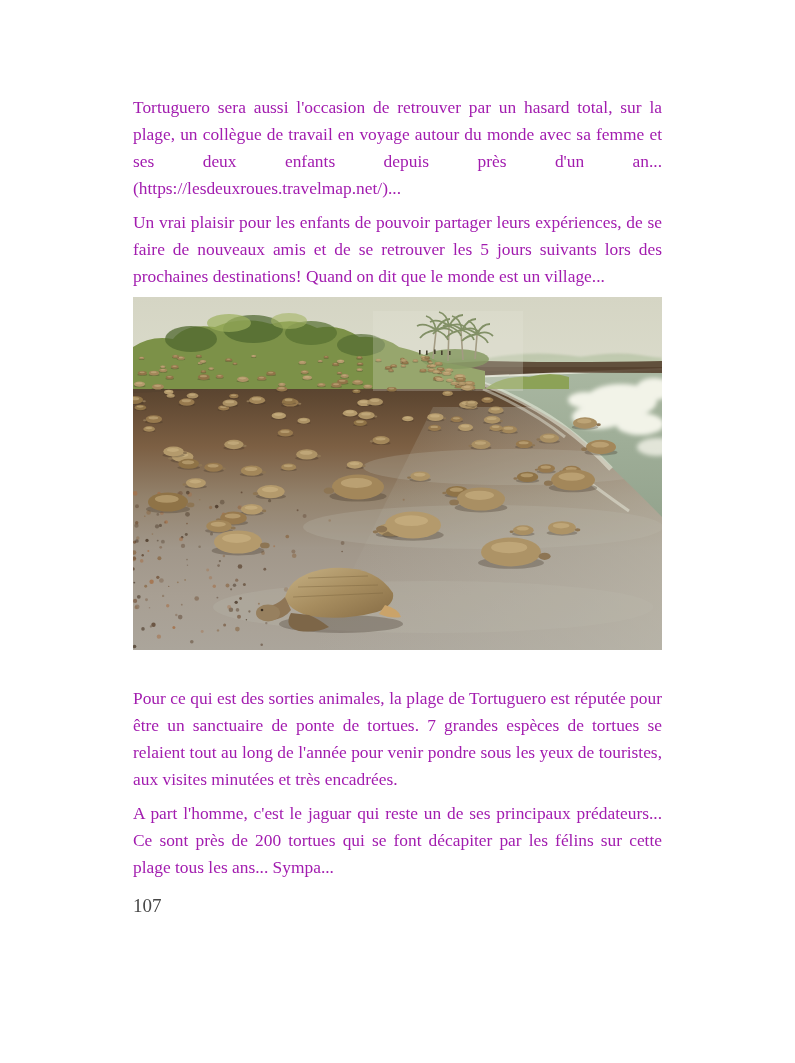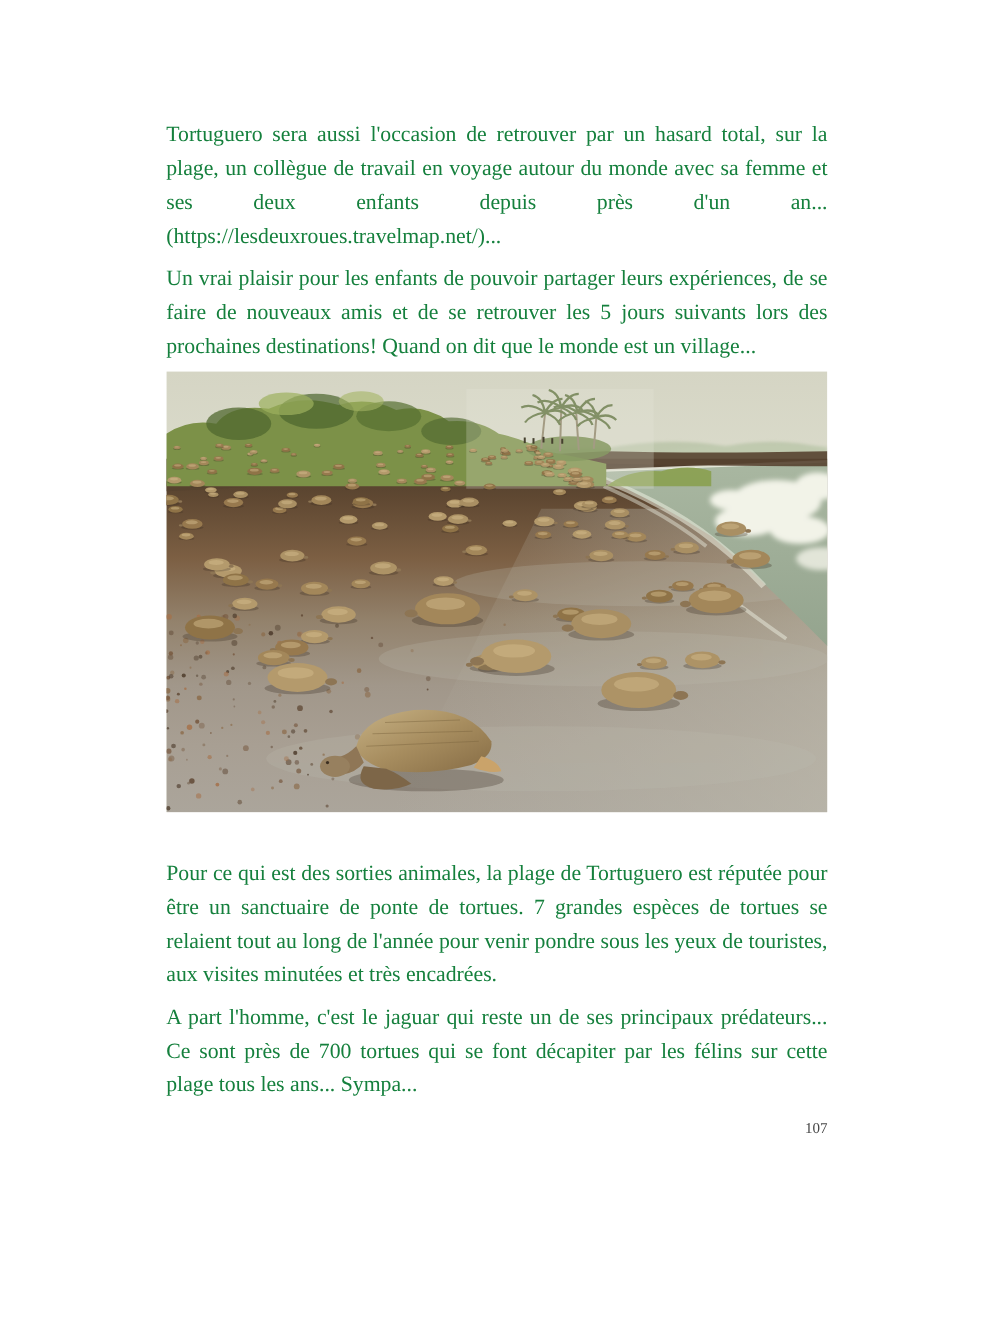--- a/index.html
+++ b/index.html
@@ -3,30 +3,30 @@
 <meta charset="utf-8">
 <style>
   html,body{margin:0;padding:0}
   body{width:795px;height:1063px;background:#ffffff;overflow:hidden}
   .page{box-sizing:border-box;width:795px;height:1063px;padding:94px 133px 0;position:relative;background:#ffffff}
   p.body-text{
     margin:0 0 7px;
     font-family:"Liberation Serif",serif;
     font-size:17.4px;
     line-height:27px;
-    color:#15803d;
+    color:#a21caf;
     text-align:justify;
   }
   figure.photo{margin:2px 0 35px;padding:0;width:529px;height:353px;overflow:hidden}
   figure.photo svg{display:block;width:529px;height:353px}
   .pageno{
     margin-top:14px;
-    text-align:right;
+    text-align:left;
     font-family:"Liberation Serif",serif;
-    font-size:12px;
+    font-size:19px;
     color:#474747;
   }
 </style>
 </head>
 <body>
 
 <div class="page">
 
   <p class="body-text">Tortuguero sera aussi l'occasion de retrouver par un hasard total, sur la plage, un collègue de travail en voyage autour du monde avec sa femme et ses deux enfants depuis près d'un an... (https://lesdeuxroues.travelmap.net/)...</p>
   <p class="body-text">Un vrai plaisir pour les enfants de pouvoir partager leurs expériences, de se faire de nouveaux amis et de se retrouver les 5 jours suivants lors des prochaines destinations! Quand on dit que le monde est un village...</p>
@@ -786,19 +786,19 @@
         <path d="M152,300 Q146,306 140,308 Q130,310 128,316 Q130,322 140,323 Q152,321 158,313 Z" fill="#8f7656"></path>
         <ellipse cx="135" cy="316" rx="12" ry="8.5" fill="#97805f"></ellipse>
         <circle cx="129" cy="313" r="1.3" fill="#3c2f22"></circle>
         <path d="M158,316 Q150,330 166,334 Q184,336 196,330 Q186,322 176,318 Z" fill="#7d6648"></path>
         <path d="M252,308 Q266,312 268,320 Q258,322 246,317 Z" fill="#caa36a"></path>
       </g>
     </svg>
   </figure>
 
   <p class="body-text">Pour ce qui est des sorties animales, la plage de Tortuguero est réputée pour être un sanctuaire de ponte de tortues. 7 grandes espèces de tortues se relaient tout au long de l'année pour venir pondre sous les yeux de touristes, aux visites minutées et très encadrées.</p>
-  <p class="body-text">A part l'homme, c'est le jaguar qui reste un de ses principaux prédateurs... Ce sont près de 700 tortues qui se font décapiter par les félins sur cette plage tous les ans... Sympa...</p>
+  <p class="body-text">A part l'homme, c'est le jaguar qui reste un de ses principaux prédateurs... Ce sont près de 200 tortues qui se font décapiter par les félins sur cette plage tous les ans... Sympa...</p>
 
   <footer class="pageno">
     <span>107</span>
   </footer>
 
 </div>
 
 </body></html>

